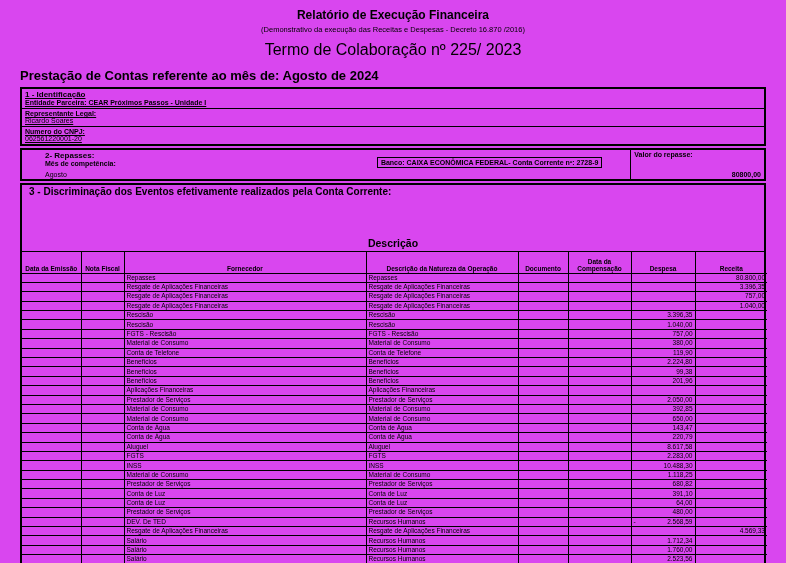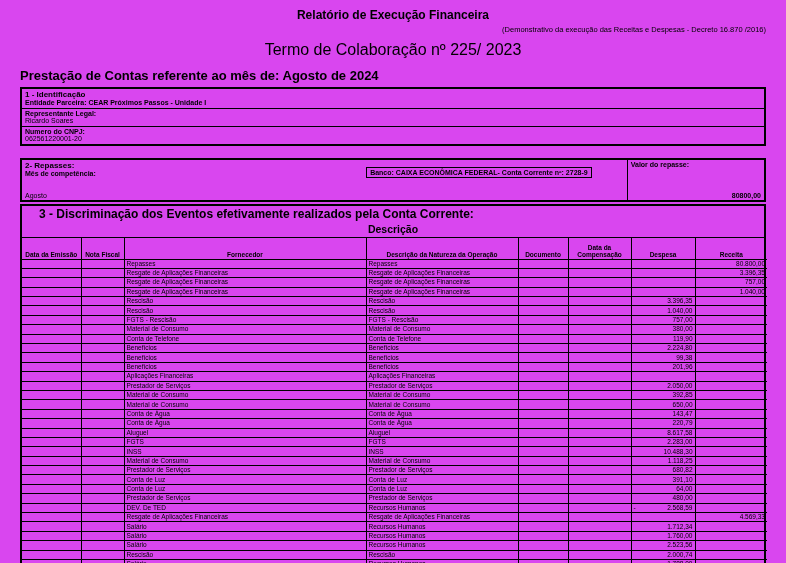--- a/index.html
+++ b/index.html
@@ -1,42 +1,42 @@
 <!DOCTYPE html>
 <html><head>
 <meta charset="utf-8">
 <style>
   * { margin:0; padding:0; box-sizing:border-box; }
   body { background:#fff; font-family:"Liberation Sans", sans-serif; color:#000; }
   .page { width:786px; height:563px; background:#d946ef; padding:8px 20px 0 20px; overflow:hidden; }
 
   .doc-title   { text-align:center; font-weight:bold; font-size:12px; }
-  .doc-subtitle{ text-align:right; font-size:7.5px; margin-top:3px; }
+  .doc-subtitle{ text-align:center; font-size:7.5px; margin-top:3px; }
   .doc-termo   { text-align:center; font-size:16px; margin-top:7px; }
   .doc-prest   { font-size:13px; font-weight:bold; margin-top:9px; }
 
   .box { border:2px solid #000; width:746px; }
-  .box1 { margin-top:4px; }
+  .box1 { margin-top:4px;text-decoration:underline; }
   .box1 .brow { border-bottom:1px solid #000; padding:1px 3px 2px 3px; }
   .box1 .brow:last-child { border-bottom:none; }
   .sec-title { font-size:8px; font-weight:bold; }
   .lbl  { font-size:7px; font-weight:bold; }
   .val  { font-size:7px; }
 
-  .box2 { margin-top:12px; display:flex; height:44px; }
+  .box2 { margin-top:2px; display:flex; height:33px;padding-left:20px; }
   .box2 .c-left   { width:344px; padding:1px 3px; display:flex; flex-direction:column; }
   .box2 .c-left .mes-val { margin-top:auto; }
   .box2 .c-mid    { width:264px; padding:1px 2px; }
   .banco-box { border:1.5px solid #000; display:inline-block; font-size:7px; font-weight:bold; padding:1px 3px; }
   .box2 .c-right  { width:138px; border-left:1px solid #000; padding:1px 3px; display:flex; flex-direction:column; }
   .valor-num { margin-top:auto; text-align:right; font-size:7px; font-weight:bold; }
 
   .box3 { margin-top:2px; }
-  .sec3-title { font-size:12px; font-weight:bold; padding:1px 17px; }
-  .desc-title { text-align:center; font-size:10.5px; font-weight:bold; padding:1px 0 2px 0; border-bottom:1.5px solid #000; }
+  .sec3-title { font-size:10px; font-weight:bold; padding:1px 7px; }
+  .desc-title { text-align:center; font-size:10.5px; font-weight:bold; padding:1px 0 2px 0; border-bottom:1.5px solid #000;margin-top:38px; }
 
   table.doc-table { border-collapse:collapse; border:hidden; width:100%; table-layout:fixed; }
   .doc-table th, .doc-table td { border:1px solid #000; overflow:hidden; }
   .doc-table th { font-size:6.5px; font-weight:bold; text-align:center; vertical-align:bottom; height:21px; padding:0 1px 1px 1px; white-space:normal; }
   .doc-table td { font-size:6.5px; height:9.4px; line-height:8px; padding:0 2px; white-space:nowrap; }
   .doc-table td.num { text-align:right; }
   .th-inner { display:inline-block; max-width:50px; line-height:7px; }
   .neg-dash { float:left; }
 
   .c-emissao { width:59px; } .c-nota { width:43px; } .c-forn { width:242px; }

